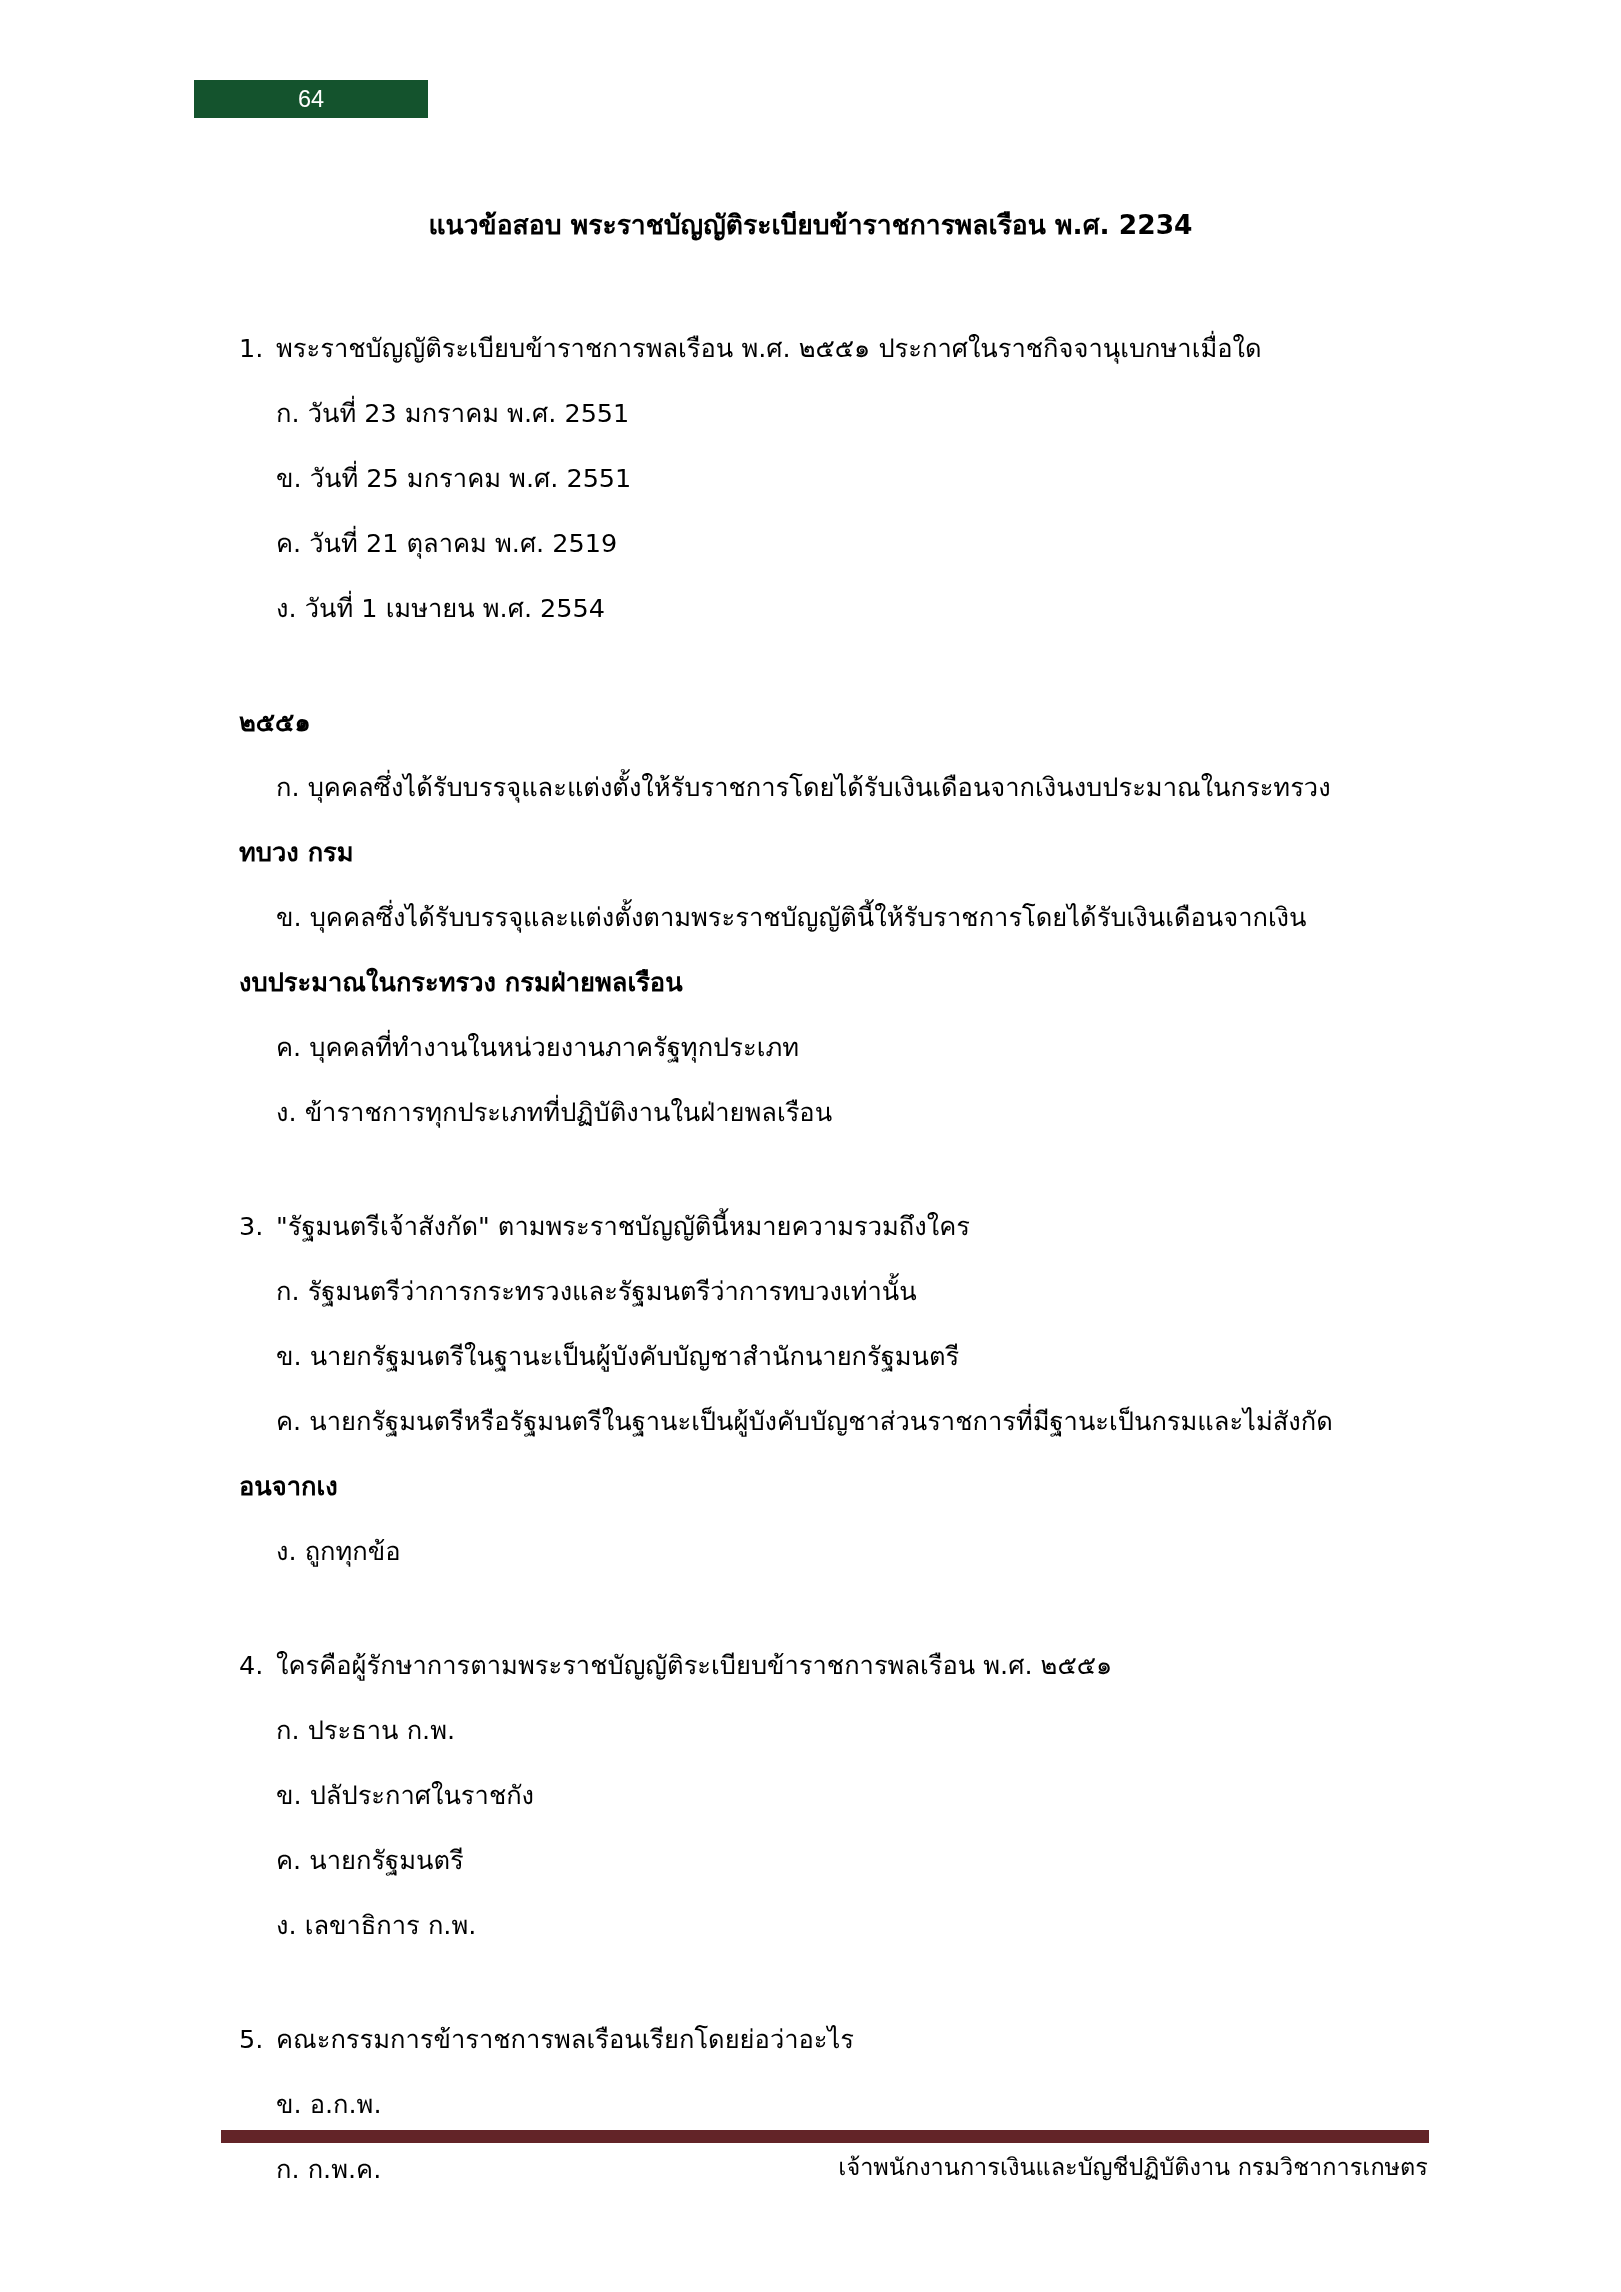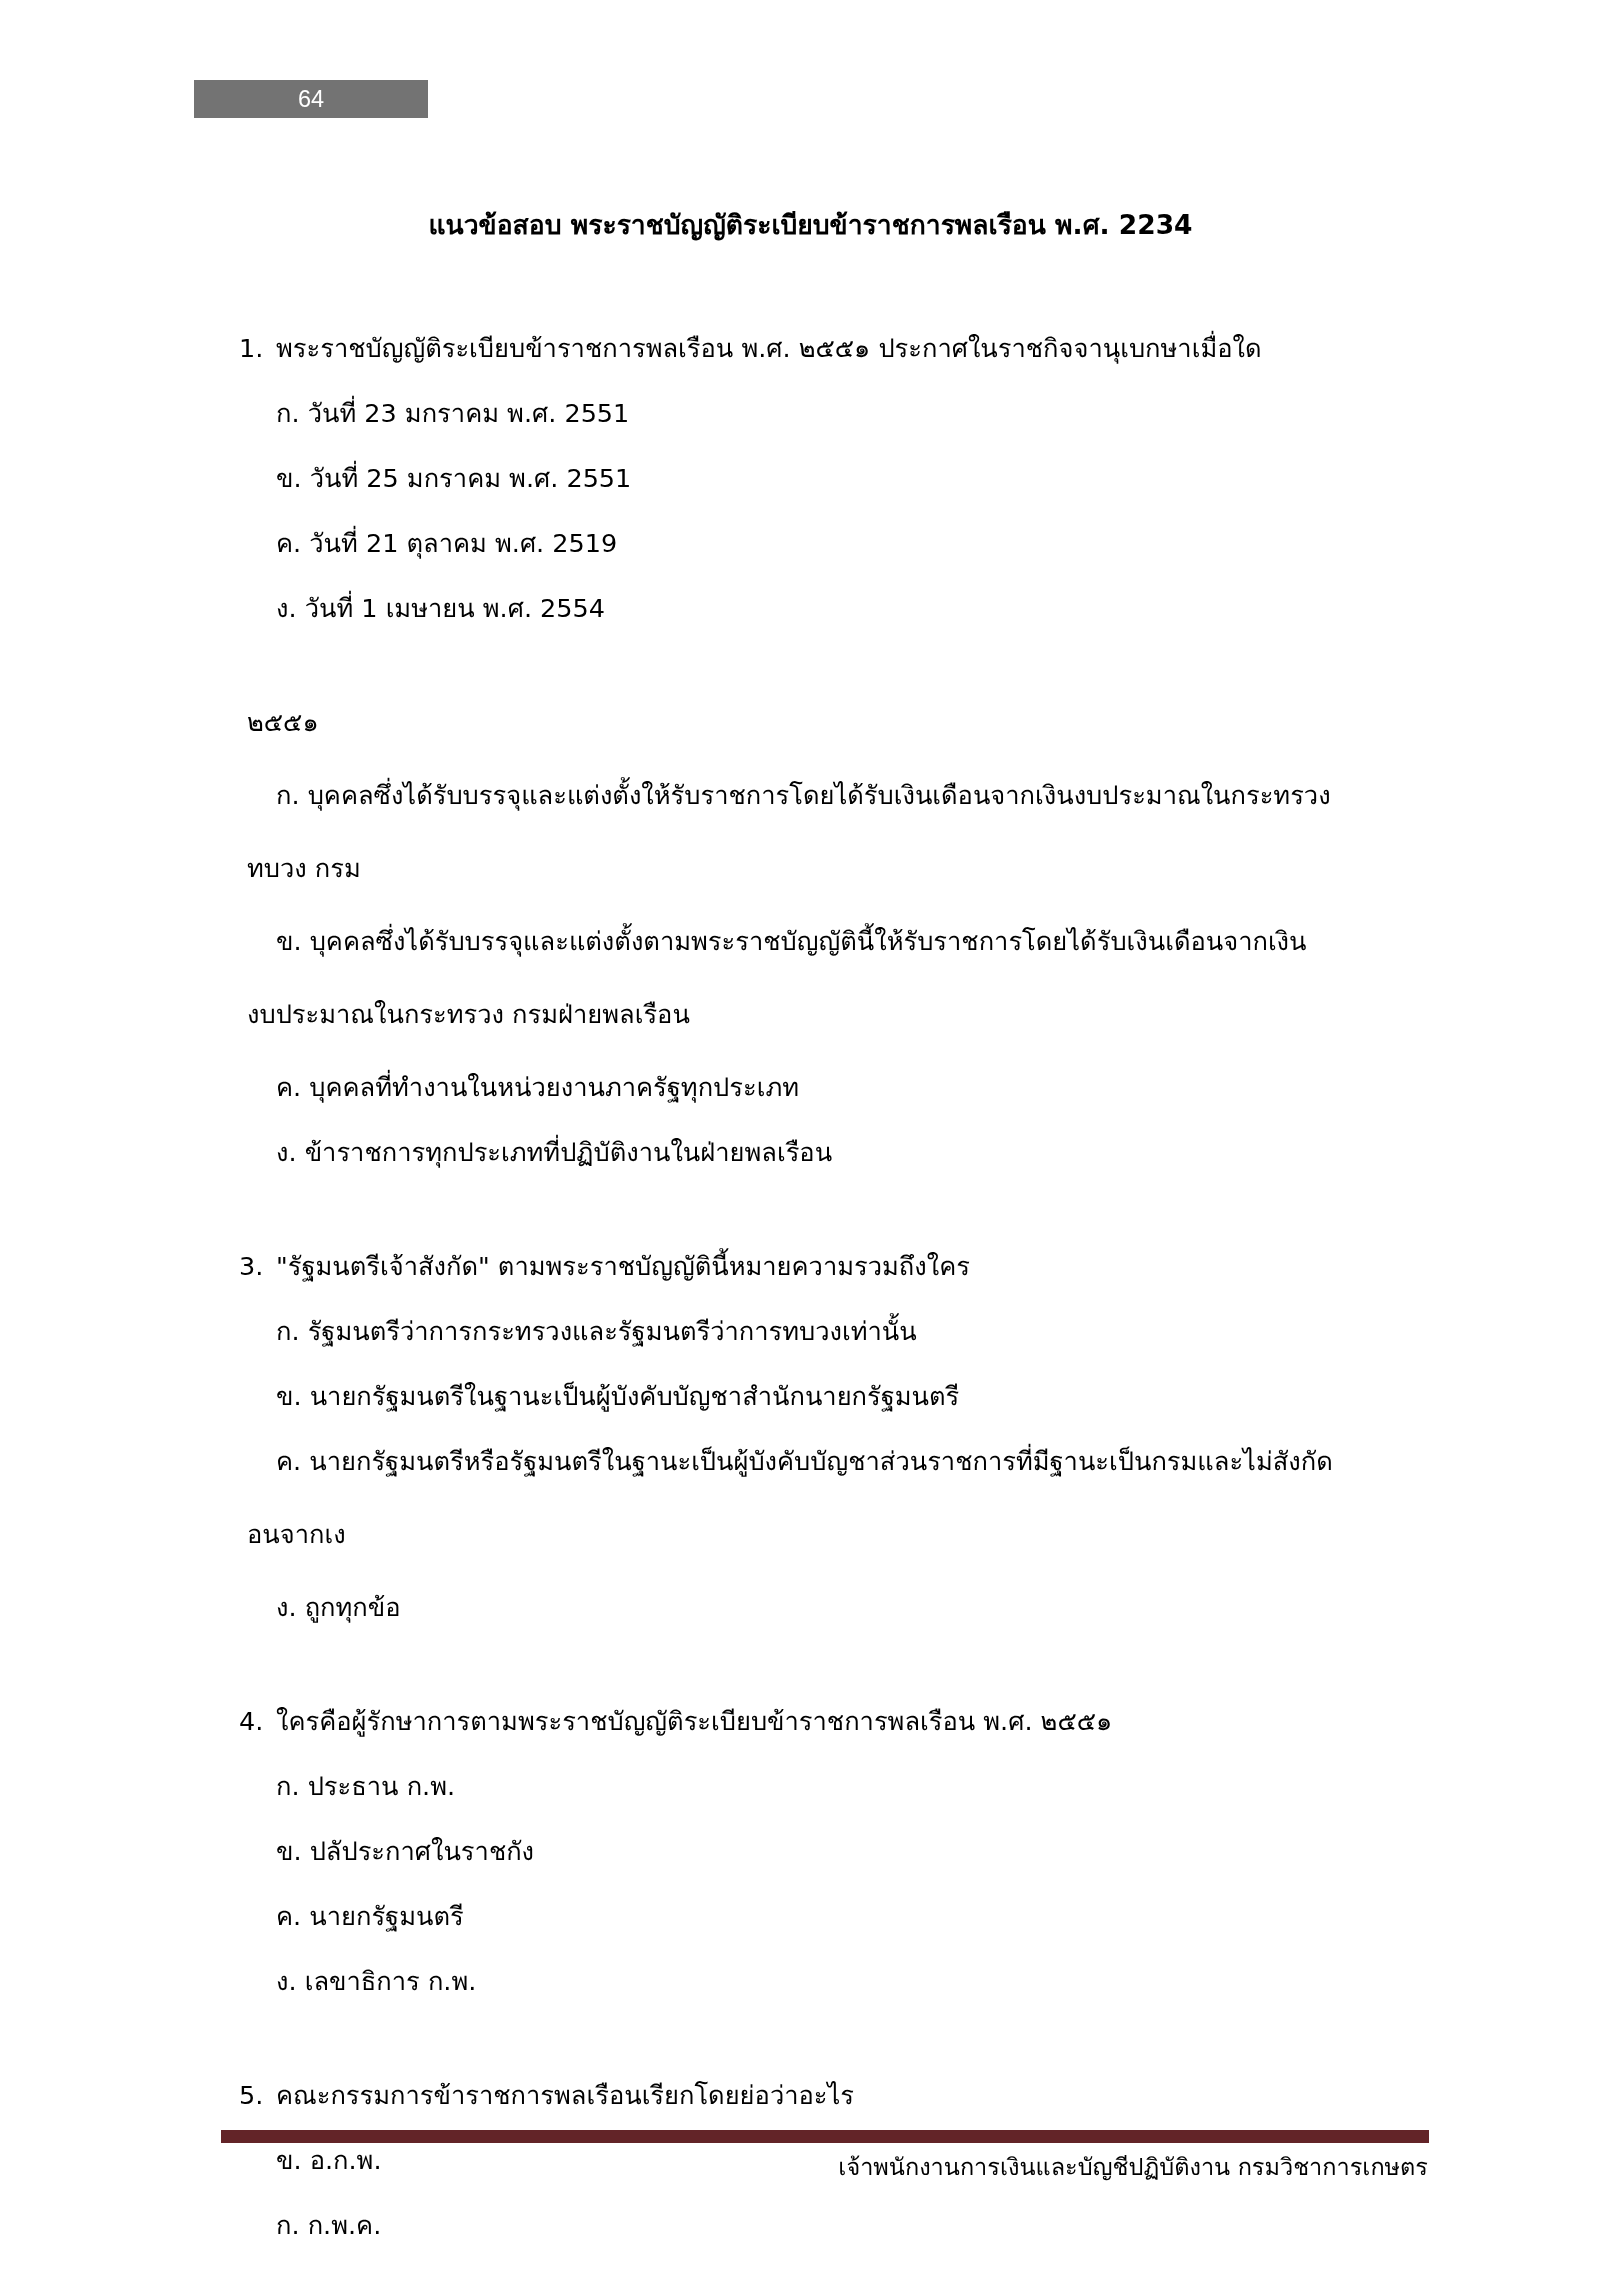--- a/index.html
+++ b/index.html
@@ -3,39 +3,39 @@
   <meta charset="utf-8">
   <style>
     html, body { margin: 0; padding: 0; background: #ffffff; }
     body {
       width: 1621px; height: 2293px; position: relative; overflow: hidden;
       font-family: "DejaVu Sans", "Liberation Sans", sans-serif;
       color: #000000;
     }
     .page-number-box {
       position: absolute; left: 194px; top: 80px; width: 234px; height: 38px;
-      background: #737373; color: #ffffff;
+      background: #14532d; color: #ffffff;
       display: flex; align-items: center; justify-content: center;
       font-size: 23.5px; font-family: "Liberation Sans", sans-serif;
     }
     .title {
       position: absolute; left: 0; width: 1621px; top: 204px;
       text-align: center; font-weight: bold; font-size: 26.5px;
     }
     .content {
       position: absolute; left: 231px; top: 312px; width: 1196px;
       font-size: 25.5px;
     }
     .question { margin: 0 0 57px 0; }
     .q-line, .opt-line {
       line-height: 57px; white-space: nowrap; margin: 8px;
     }
     .q-num { display: inline-block; width: 37px; }
     .opt-line { padding-left: 37px; }
-    .cont-line { line-height: 57px; margin: 16px; white-space: nowrap; }
+    .cont-line { line-height: 57px; margin: 8px; white-space: nowrap; font-weight: bold; }
     .footer-bar {
       position: absolute; left: 221px; top: 2130px; width: 1208px; height: 12.7px;
       background: #632428;
     }
     .footer-text {
       position: absolute; right: 193px; top: 2148px;
       font-size: 23.5px; text-align: center; white-space: nowrap;
     }
   </style>
 </head>

